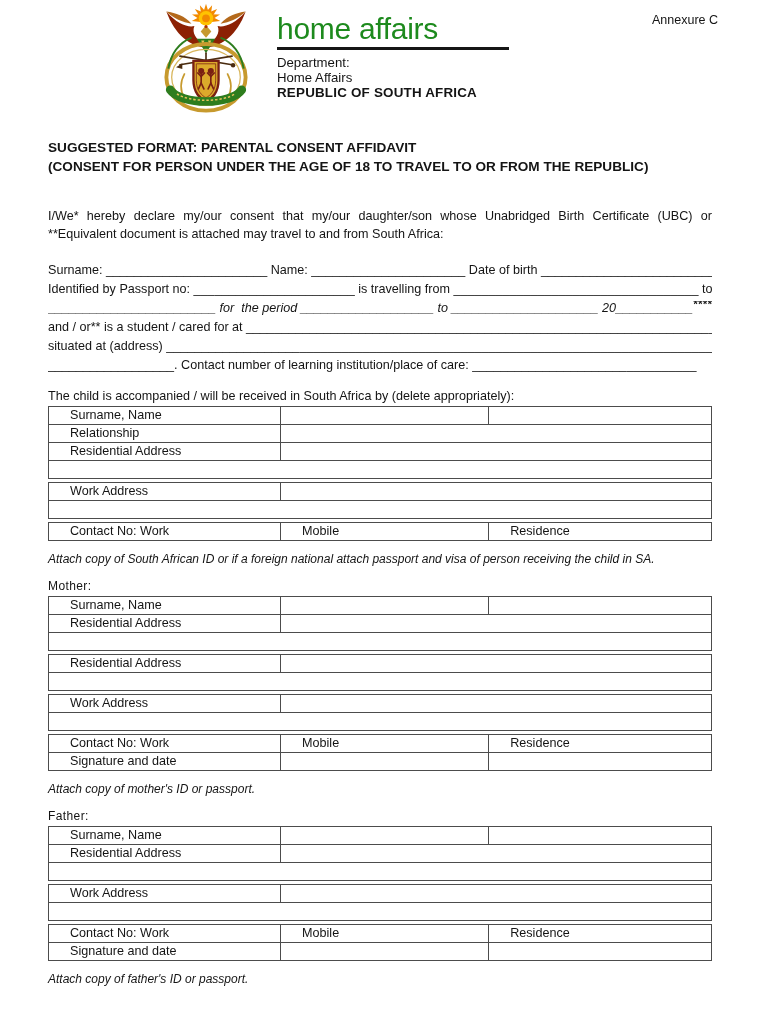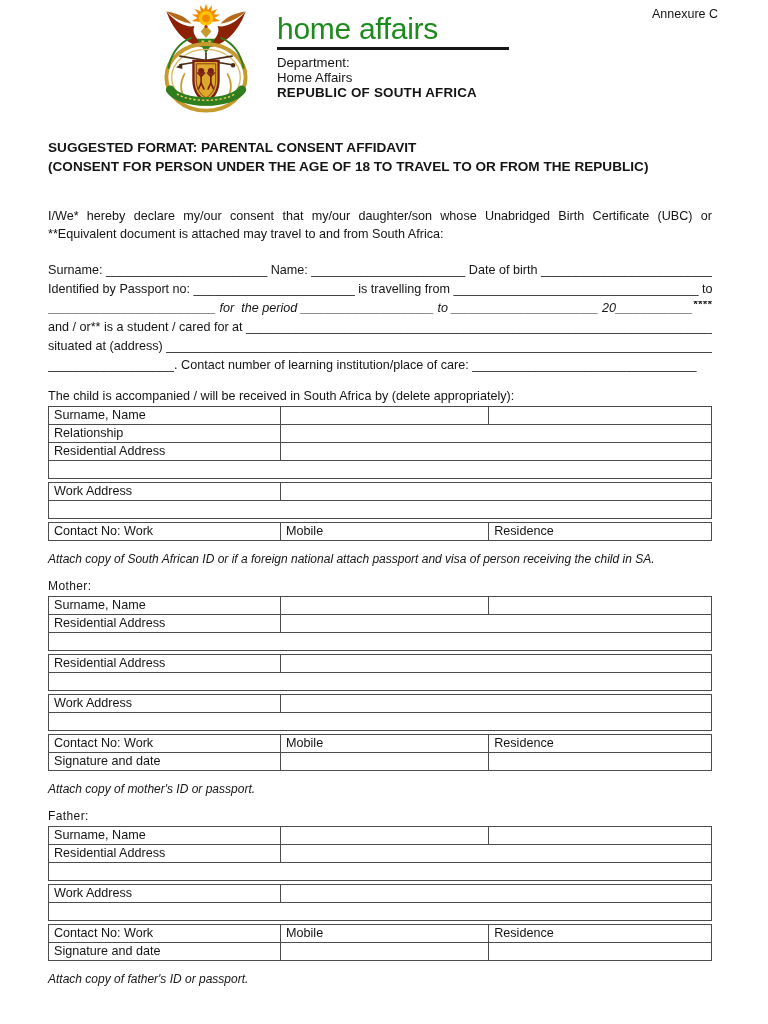--- a/index.html
+++ b/index.html
@@ -7,21 +7,21 @@
   body {
     width: 768px; height: 1024px;
     font-family: "Liberation Sans", sans-serif;
     color: #141414;
     position: relative;
     overflow: hidden;
   }
   .page { padding: 2px 56px 0 48px; }
 
   .annexure {
-    position: absolute; top: 7px; right: 50px;
+    position: absolute; top: 13px; right: 50px;
     font-size: 12.5px;
   }
 
   .header { display: flex; align-items: flex-start; margin-left: 100px; height: 114px; }
   .coat { width: 116px; height: 112px; flex: 0 0 auto; }
   .brandtext { margin-left: 13px; padding-top: 12px; }
   .homeaffairs { font-size: 30px; line-height: 30px; color: #1d8a1d; letter-spacing: -0.3px; }
   .rule { width: 232px; height: 2.5px; background: #161616; margin: 3px 0 5px; }
   .dept { font-size: 13.2px; line-height: 15px; }
   .country { font-size: 13.4px; line-height: 16px; font-weight: bold; letter-spacing: 0.2px; }
@@ -34,21 +34,21 @@
   .fill-line { height: 19px; white-space: pre; overflow: hidden; }
   .fill-line.flex { display: flex; font-style: italic; }
   .sup { margin-left: auto; font-size: 11px; font-weight: bold; letter-spacing: 0.5px; transform: translateY(-3px); }
 
   .caption { margin-top: 12px; font-size: 12.6px; }
 
   table.grid { width: 100%; border-collapse: collapse; table-layout: fixed; margin-top: 3px; }
   table.grid td {
     border: 1.5px solid #4c4c4c;
     height: 18px;
-    padding: 0 3px 0 5px;
+    padding: 0 3px 0 21px;
     font-size: 12.6px;
     line-height: 15px;
     vertical-align: middle;
     overflow: hidden;
   }
   .note { font-style: italic; font-size: 12px; margin-top: 11px; }
   .sect { font-weight: normal; font-size: 12px; letter-spacing: 0.4px; margin-top: 13px; }
 </style>
 </head>
 <body>

